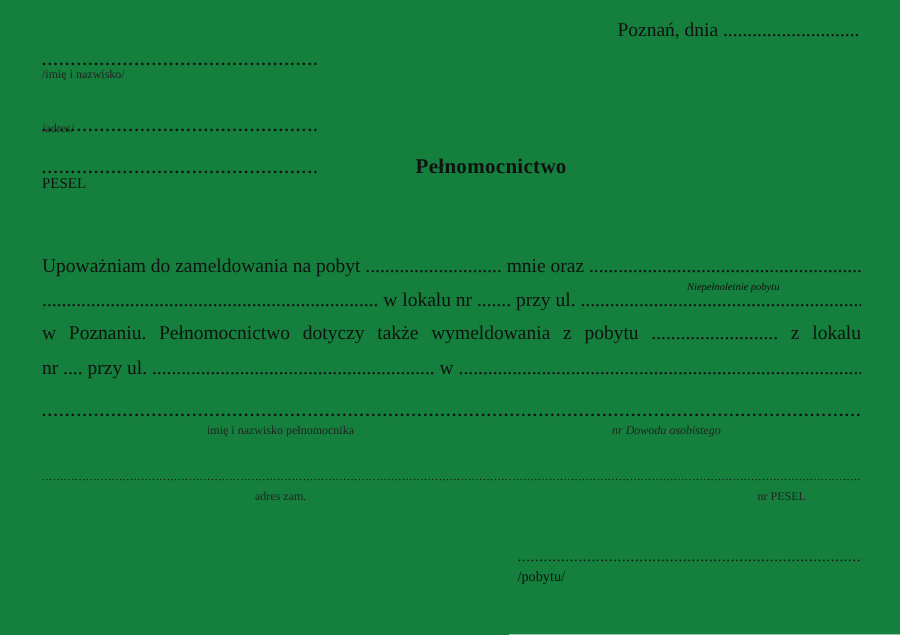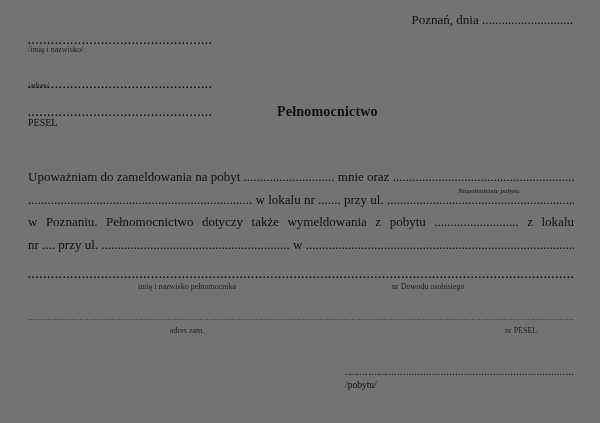--- a/index.html
+++ b/index.html
@@ -1,20 +1,20 @@
 <!DOCTYPE html>
 <html><head>
 <meta charset="utf-8">
 <style>
   html, body { margin: 0; padding: 0; background: #ffffff; }
   .page {
     position: relative;
     width: 600px;
     height: 423px;
-    background: #737373;
+    background: #15803d;
     color: #111111;
     font-family: "Liberation Serif", "DejaVu Serif", serif;
     overflow: hidden;
   }
   .abs { position: absolute; }
 
   
   .dotline { overflow: hidden; white-space: nowrap; }
   .dot-heavy { font-weight: bold; font-size: 11px; letter-spacing: 1.1px; line-height: 12px; }
   .dot-fine  { font-size: 7px;  letter-spacing: 0.7px; line-height: 8px; }
@@ -70,21 +70,21 @@
   <div class="abs bodypara" style="left:28px; top:166px;">
     <div class="bodyline">Upoważniam do zameldowania na pobyt ............................ mnie oraz ......................................................................</div>
     <div class="bodyline">..................................................................... w lokalu nr ....... przy ul. ...........................................................................</div>
     <div class="bodyline-just">w Poznaniu. Pełnomocnictwo dotyczy także wymeldowania z pobytu .......................... z lokalu</div>
     <div class="bodyline">nr .... przy ul. .......................................................... w ................................................................................................</div>
     <div class="abs note-italic" style="left:430px; top:21px;">Niepełnoletnie pobytu</div>
   </div>
 
   <div class="abs dotline dot-heavy" style="left:28px; top:268px; width:546px; height:12px;">......................................................................................................................................................................</div>
   <div class="abs label-sm" style="left:138px; top:282px;">imię i nazwisko pełnomocnika</div>
-  <div class="abs label-sm" style="left:392px; top:282px;">nr Dowodu osobistego</div>
+  <div class="abs label-sm" style="left:408px; top:282px;font-style:italic;">nr Dowodu osobistego</div>
 
   <div class="abs dotline dot-fine" style="left:28px; top:314px; width:546px; height:8px;">......................................................................................................................................................................................................................................................</div>
   <div class="abs label-sm" style="left:170px; top:326px;">adres zam.</div>
   <div class="abs label-sm" style="left:457px; top:326px;padding-left:48px;">nr PESEL</div>
 
   <div class="abs dotline dot-med" style="left:345px; top:366px; width:229px; height:11px;">..........................................................................................</div>
   <div class="abs sig-label center" style="left:345px; top:380px; width:229px;">/pobytu/</div>
 
 </div>
 

